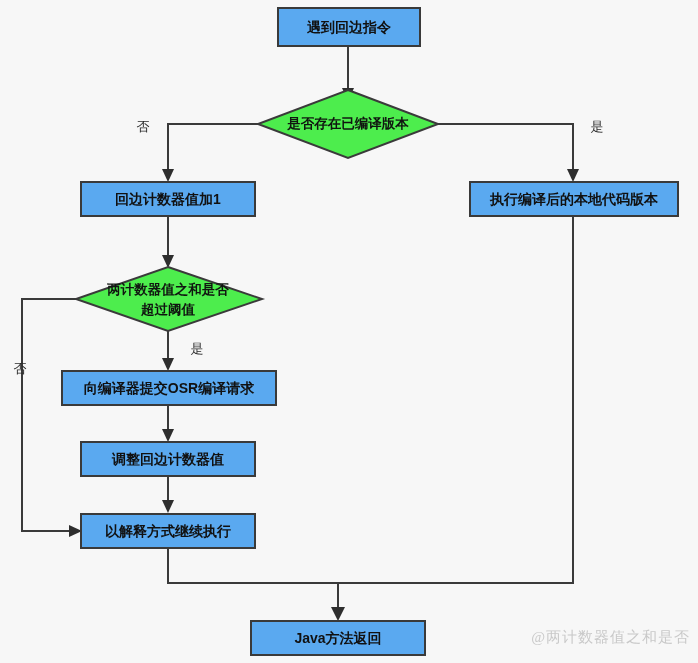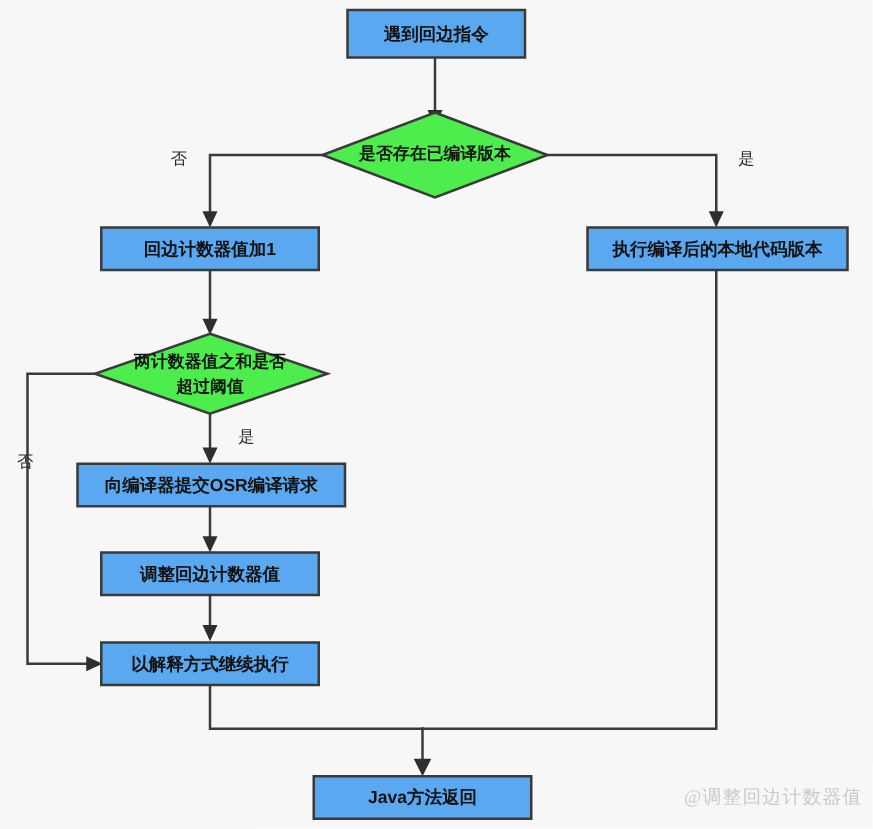--- a/index.html
+++ b/index.html
@@ -188,15 +188,15 @@
       <text class="node-label" x="168" y="532">以解释方式继续执行</text>
     </g>
 
     <g>
       <rect class="node-shape node-process" x="251" y="621" width="174" height="34"></rect>
       <text class="node-label" x="338" y="639">Java方法返回</text>
     </g>
 
   </svg>
 
-  <div class="watermark">@调整回边计数器值</div>
+  <div class="watermark">@两计数器值之和是否</div>
 
 </div>
 
 </body></html>

